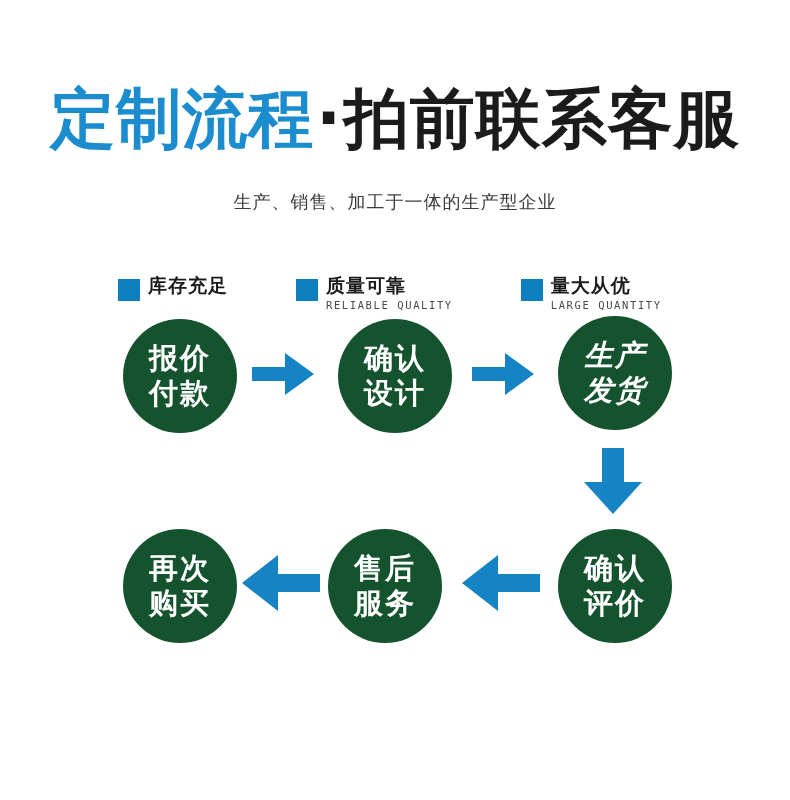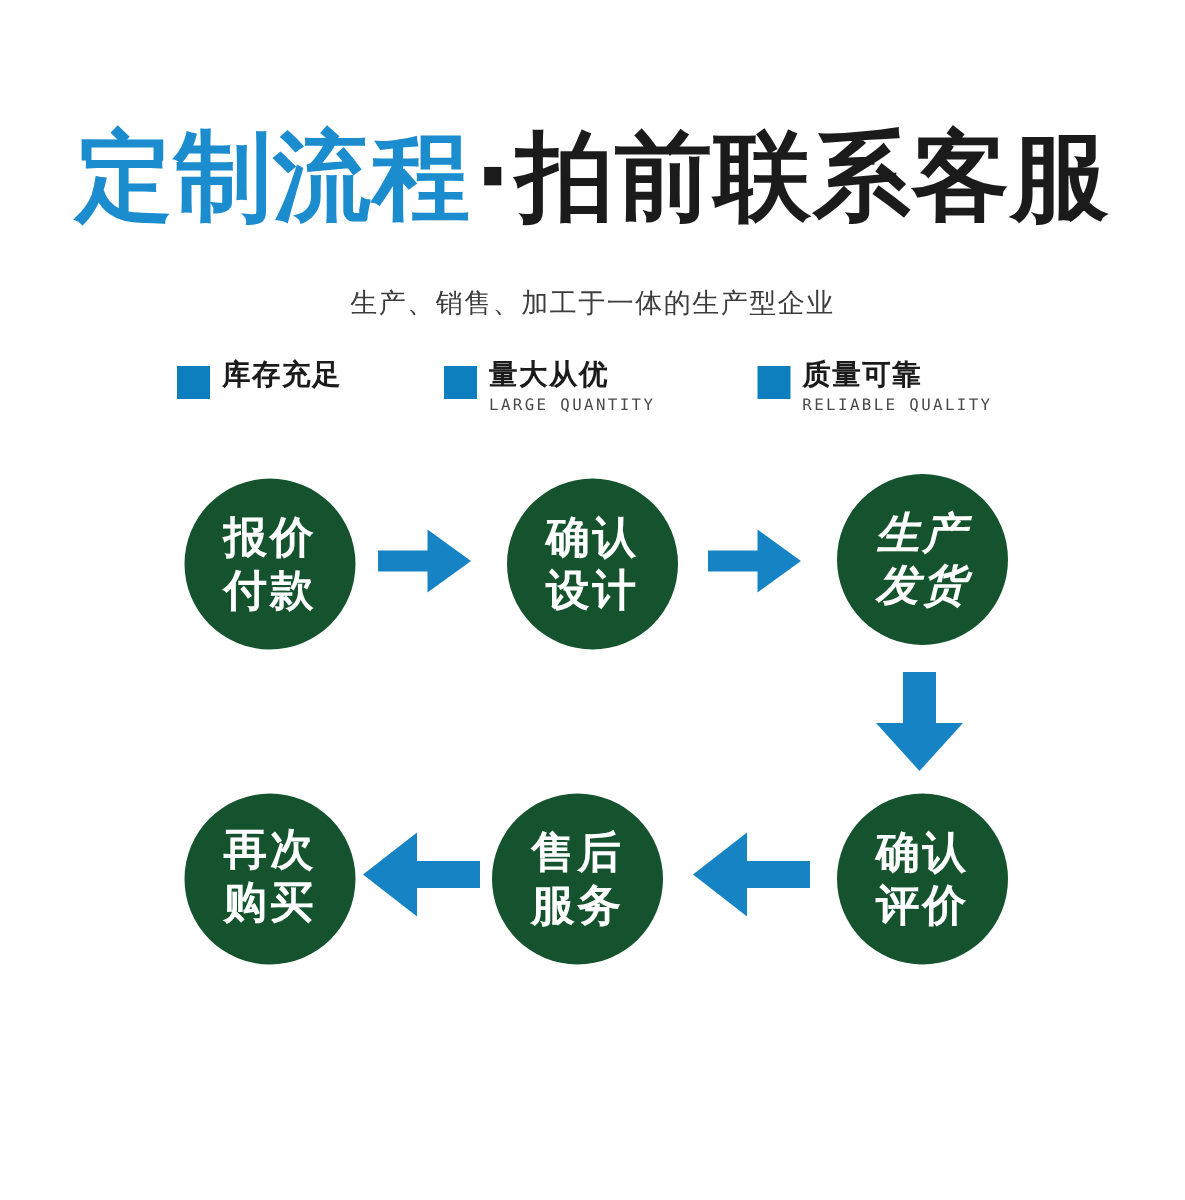--- a/index.html
+++ b/index.html
@@ -61,20 +61,21 @@
     top: 240px;
     width: 560px;
     display: flex;
     justify-content: flex-start;
     gap: 68px;
   }
   .feature {
     display: flex;
     align-items: flex-start;
     gap: 8px;
+    margin-top: 35px;
   }
   .feature-square {
     width: 22px;
     height: 22px;
     background: #0d7fbe;
     flex: 0 0 auto;
     margin-top: 4px;
   }
   .feature-texts { display: flex; flex-direction: column; }
   .feature-cn {
@@ -110,21 +111,21 @@
     box-sizing: border-box;
   }
   .node .line { display: block; }
 
   
   .node-1 { left: 123px; top: 319px; }
   .node-2 { left: 338px; top: 319px; }
   .node-3 { left: 558px; top: 316px; font-style: italic; }
   .node-4 { left: 558px; top: 529px; }
   .node-5 { left: 328px; top: 529px; }
-  .node-6 { left: 123px; top: 529px; font-family: Liberation Mono, monospace; }
+  .node-6 { left: 123px; top: 529px; }
 
   
   .arrow { position: absolute; }
   .arrow svg { display: block; }
 
   .arrow-r1 { left: 252px; top: 349px; }
   .arrow-r2 { left: 472px; top: 349px; }
   .arrow-down { left: 578px; top: 448px; }
   .arrow-l1 { left: 462px; top: 553px; }
   .arrow-l2 { left: 242px; top: 553px; }
@@ -145,33 +146,33 @@
     <div class="feature">
       <span class="feature-square"></span>
       <span class="feature-texts">
         <span class="feature-cn">库存充足</span>
       </span>
     </div>
 
     <div class="feature">
       <span class="feature-square"></span>
       <span class="feature-texts">
+        <span class="feature-cn">质量可靠</span>
+        <span class="feature-en">RELIABLE QUALITY</span>
+      </span>
+    </div>
+
+    <div class="feature">
+      <span class="feature-square"></span>
+      <span class="feature-texts">
         <span class="feature-cn">量大从优</span>
         <span class="feature-en">LARGE QUANTITY</span>
       </span>
     </div>
 
-    <div class="feature">
-      <span class="feature-square"></span>
-      <span class="feature-texts">
-        <span class="feature-cn">质量可靠</span>
-        <span class="feature-en">RELIABLE QUALITY</span>
-      </span>
-    </div>
-
   </div>
 
   <div class="flow-wrap">
 
     <div class="node node-1">
       <span class="line">报价</span>
       <span class="line">付款</span>
     </div>
 
     <div class="node node-2">

